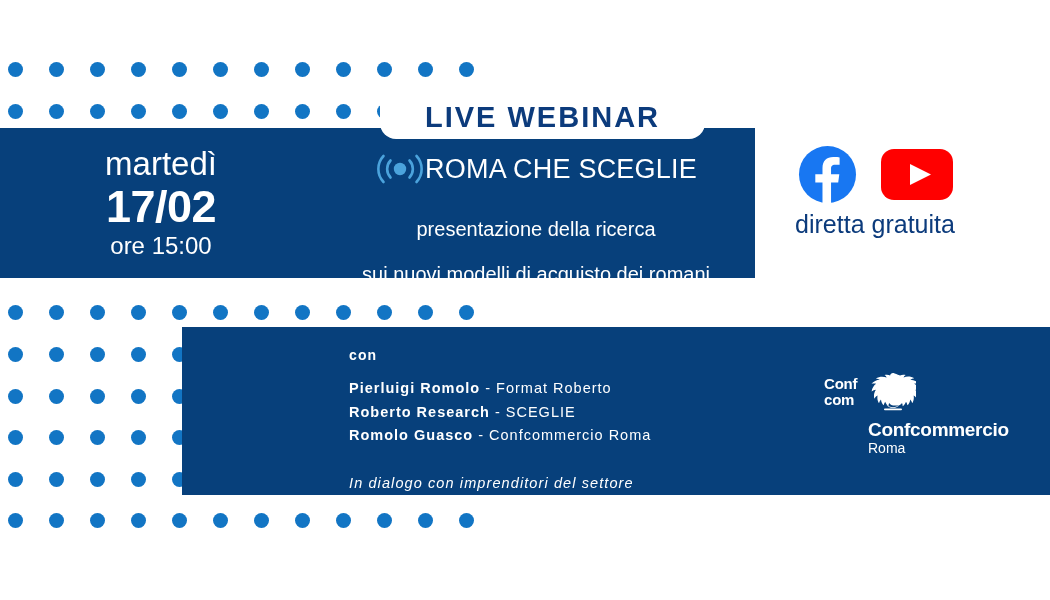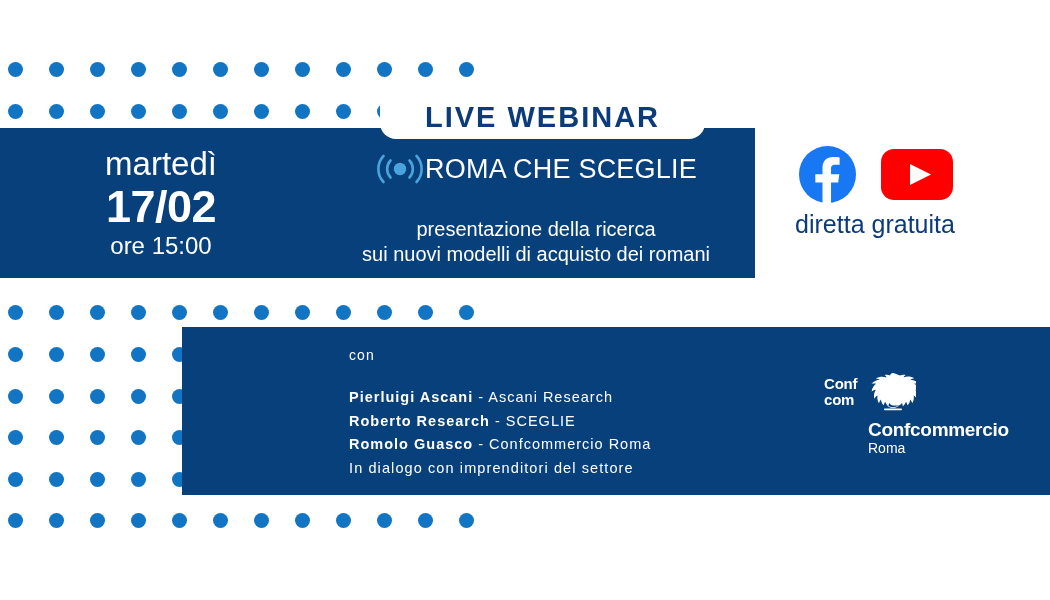--- a/index.html
+++ b/index.html
@@ -133,20 +133,21 @@
   .webinar-sub1 {
     font-size: 20px;
     font-weight: 300;
     margin-top: 29px;
     line-height: 1.25;
   }
   .webinar-sub2 {
     font-size: 20px;
     font-weight: 300;
     line-height: 1.25;
+    margin-top: 20px;
   }
 
   
   .social-block {
     position: absolute;
     left: 780px;
     top: 143px;
     width: 190px;
     text-align: center;
     z-index: 4;
@@ -172,36 +173,38 @@
   .speakers {
     position: absolute;
     left: 349px;
     top: 344px;
     z-index: 5;
     color: #ffffff;
   }
   .sp-con {
     font-size: 14px;
     letter-spacing: 1.1px;
-    font-weight: 400;
+    font-weight: 700;
     line-height: 1.6;
-    margin-bottom: 20px;
+    margin-bottom: 11px;
   }
   .sp-row {
     font-size: 14.5px;
     letter-spacing: 1.0px;
     line-height: 1.62;
     white-space: nowrap;
   }
   .sp-name { font-weight: bold; }
   .sp-org  { font-weight: 400; }
   .sp-dialogo {
+    margin-top: 24px;
     font-size: 14.5px;
     letter-spacing: 1.1px;
     line-height: 1.6;
+    font-style: italic;
   }
 
   
   .logo-block {
     position: absolute;
     left: 824px;
     top: 370px;
     z-index: 5;
     color: #ffffff;
   }
@@ -384,21 +387,21 @@
         </svg>
       </span>
     </div>
     <div class="diretta-text">diretta gratuita</div>
   </div>
 
   <div class="speakers">
     <div class="sp-con">con</div>
 
     <div class="sp-row">
-      <span class="sp-name">Pierluigi Ascani</span><span class="sp-org"> - </span><span class="sp-org">Ascani Research</span>
+      <span class="sp-name">Pierluigi Romolo</span><span class="sp-org"> - </span><span class="sp-org">Format Roberto</span>
     </div>
 
     <div class="sp-row">
       <span class="sp-name">Roberto Research</span><span class="sp-org"> - </span><span class="sp-org">SCEGLIE</span>
     </div>
 
     <div class="sp-row">
       <span class="sp-name">Romolo Guasco</span><span class="sp-org"> - </span><span class="sp-org">Confcommercio Roma</span>
     </div>
 

